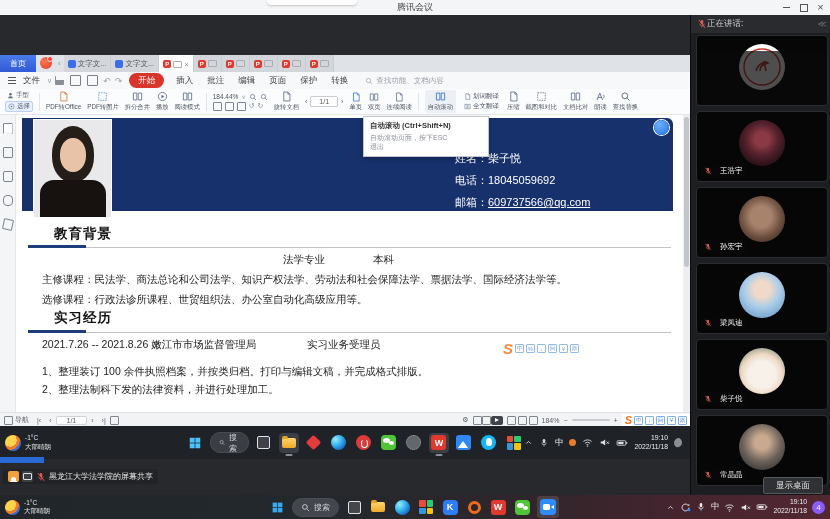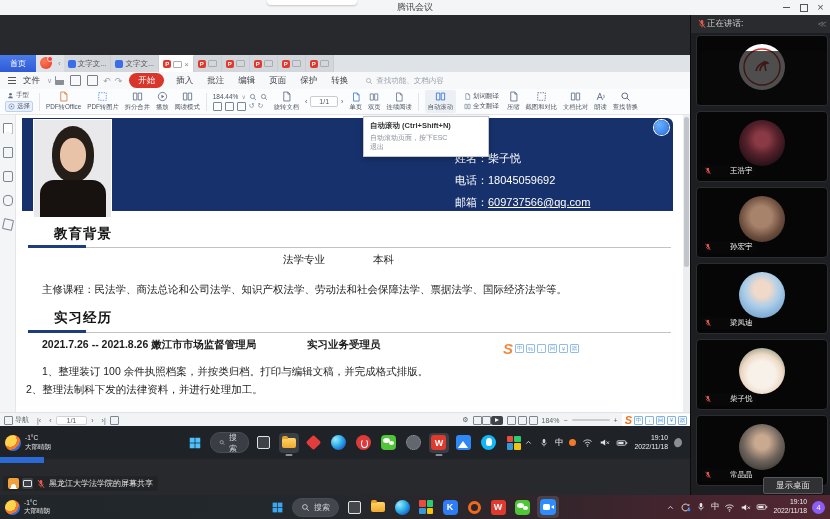--- a/index.html
+++ b/index.html
@@ -78,21 +78,21 @@
   .idphoto .face{position:absolute;left:26px;top:18px;width:26px;height:34px;border-radius:48%;background:#e8c3a8;}
   .idphoto .body{position:absolute;left:6px;top:60px;width:66px;height:40px;border-radius:14px 14px 0 0;background:#17120f;}
   .contact{position:absolute;left:439px;top:32px;color:#fff;font-size:11px;line-height:22px;}
   .contact .em{text-decoration:underline;}
   .assist{position:absolute;right:14px;top:5px;width:15px;height:15px;border-radius:50%;background:radial-gradient(circle at 35% 30%,#6db2ff,#2270e0);box-shadow:0 0 0 1px #fff;}
 
   .h1{position:absolute;left:38px;font-size:13.5px;font-weight:600;color:#141414;letter-spacing:1px;}
   .hline-b{position:absolute;left:12px;height:3px;background:#1e3d7d;width:58px;}
   .hline-g{position:absolute;left:12px;right:12px;height:1px;background:#c3c3c3;}
   .body-t{position:absolute;font-size:10.5px;color:#1c1c1c;white-space:nowrap;}
-  .bold{font-weight:bold;}
+  .bold{font-weight:normal;}
 
   .swm{position:absolute;left:487px;top:226px;display:flex;align-items:center;gap:2px;opacity:.85;}
   .s-logo{font-size:15px;font-weight:bold;color:#f0741f;font-style:italic;line-height:1;}
   .s-mini{width:7px;height:7px;border:1px solid #7fb2e8;border-radius:1px;color:#4a90d9;font-size:5.5px;display:flex;align-items:center;justify-content:center;}
 
   .statusbar{position:absolute;left:0;top:357px;width:690px;height:14px;background:#f2f3f5;border-top:1px solid #e0e2e5;display:flex;align-items:center;font-size:7px;color:#5b6168;}
   .statusbar .grow{flex:1;}
   .sb-i{padding:0 4px;display:flex;align-items:center;gap:2px;}
   .sb-box{border:1px solid #cfd2d6;background:#fff;padding:0 10px;border-radius:2px;}
   .sb-play{width:12px;height:9px;background:#3f434a;border-radius:2px;position:relative;}
@@ -135,41 +135,41 @@
   .meetic{width:16px;height:16px;border-radius:4px;background:#2d8cff;position:relative;}
   .meetic::before{content:"";position:absolute;left:3px;top:5px;width:7px;height:6px;background:#fff;border-radius:1.5px;}
   .meetic::after{content:"";position:absolute;right:2px;top:5.5px;border-top:2.5px solid transparent;border-bottom:2.5px solid transparent;border-right:3.5px solid #fff;}
   .tray{display:flex;align-items:center;gap:6px;margin-left:auto;padding-right:6px;color:#dfe3e8;}
   .tray .ime{font-size:8.5px;color:#eee;}
   .clock{font-size:6.8px;line-height:1.3;text-align:right;color:#eee;white-space:nowrap;}
   .odot{width:7px;height:7px;border-radius:50%;background:#f07a2a;}
   .moon{width:10px;height:10px;border-radius:50%;background:#8a8f96;clip-path:circle(50% at 30% 50%);}
 
   .bluebar{position:absolute;left:0;top:442px;width:44px;height:6px;background:#2a6ad4;}
-  .banner{position:absolute;left:3px;top:454px;height:15px;background:#222326;border-radius:2px;display:flex;align-items:center;gap:3px;padding:0 5px;color:#e8e8e8;font-size:8px;white-space:nowrap;z-index:5;margin-top:7px;}
+  .banner{position:absolute;left:3px;top:454px;height:15px;background:#222326;border-radius:2px;display:flex;align-items:center;gap:3px;padding:0 5px;color:#e8e8e8;font-size:8px;white-space:nowrap;z-index:5;}
   .pbadge{width:11px;height:11px;border-radius:2px;background:#f0a03c;display:flex;align-items:end;justify-content:center;overflow:hidden;}
   .pbadge::before{content:"";width:5px;height:5px;border-radius:50%;background:#fff;box-shadow:0 5px 0 2px #fff;}
   .scrbadge{width:11px;height:11px;border-radius:2px;background:#3c3f44;display:flex;align-items:center;justify-content:center;}
   .scrbadge::before{content:"";width:7px;height:5px;border:1px solid #dfe3e8;border-radius:1px;}
 
   
   .sidebar{position:absolute;left:690px;top:15px;width:140px;height:480px;background:#1d1e21;border-left:1px solid #0c0c0d;}
   .sb-head{position:absolute;left:0;top:0;width:140px;height:18px;background:#2a2b2e;display:flex;align-items:center;padding:0 6px;box-sizing:border-box;}
   .sb-head .t{font-size:8.5px;color:#cfcfcf;flex:1;}
   .sb-head .chv{color:#6a6a6a;font-size:9px;letter-spacing:-2px;}
   .tiles{position:absolute;left:5px;top:20px;width:130px;}
   .tile{position:relative;width:130px;height:69px;margin-bottom:5px;background:#060607;border:1px solid #2c2d30;border-radius:4px;overflow:hidden;}
   .avatar{position:absolute;left:50%;top:8px;transform:translateX(-50%);width:46px;height:46px;border-radius:50%;}
   .av1{background:radial-gradient(circle at 50% 42%,#8a3a44 0 20%,#55212c 45%,#241016 78%);}
   .av2{background:radial-gradient(circle at 50% 38%,#f0d9c8 0 22%,#aacdea 48%,#7da8d0 78%);}
   .av3{background:radial-gradient(circle at 48% 45%,#a8836c 0 30%,#6b4d3d 60%,#41302a 85%);}
   .av4{background:radial-gradient(circle at 50% 58%,#f7f1ea 0 38%,#eed9c4 58%,#9aa08e 80%,#5c6456 95%);}
   .av5{background:radial-gradient(circle at 50% 40%,#c9a98f 0 20%,#70655d 52%,#3c3936 82%);}
   .seal{position:absolute;left:50%;top:7px;transform:translateX(-50%);}
-  .tlabel{position:absolute;left:4px;bottom:4px;display:flex;align-items:center;gap:18px;background:rgba(10,10,10,.72);border-radius:2px;padding:1px 3px;color:#f0f0f0;font-size:7.5px;white-space:nowrap;max-width:120px;overflow:hidden;}
+  .tlabel{position:absolute;left:4px;bottom:4px;display:flex;align-items:center;gap:8px;background:rgba(10,10,10,.72);border-radius:2px;padding:1px 3px;color:#f0f0f0;font-size:7.5px;white-space:nowrap;max-width:120px;overflow:hidden;}
   .tlabel.share{font-size:6.8px;}
   .desktoptip{position:absolute;left:72px;top:462px;width:58px;height:15px;background:#303134;border:1px solid #55585c;border-radius:2px;color:#e4e4e4;font-size:8.5px;display:flex;align-items:center;justify-content:center;box-shadow:0 1px 3px rgba(0,0,0,.5);}
 
   
   .taskbar{position:absolute;left:0;top:495px;width:830px;height:24px;
     background:linear-gradient(90deg,#20262a 0%,#23282c 38%,#2e262b 62%,#45242e 82%,#522732 100%);
     display:flex;align-items:center;z-index:10;}
   .tb-center{position:absolute;left:268px;display:flex;align-items:center;gap:6px;}
   .tb-tray{position:absolute;right:5px;display:flex;align-items:center;gap:5px;color:#e8e8e8;}
   .badge4{width:13px;height:13px;border-radius:50%;background:#8b5cf6;color:#fff;font-size:7.5px;display:flex;align-items:center;justify-content:center;}
@@ -505,40 +505,41 @@
             <div>姓名：柴子悦</div>
             <div>电话：18045059692</div>
             <div><span>邮箱：</span><span class="em">609737566@qq.com</span></div>
           </div>
 
           <div class="h1" style="top:110px">教育背景</div>
           <div class="hline-g" style="top:132px"></div>
           <div class="hline-b" style="top:130px"></div>
           <div class="body-t" style="left:267px;top:138px">法学专业</div>
           <div class="body-t" style="left:357px;top:138px">本科</div>
-          <div class="body-t" style="left:26px;top:168px">主修课程：民法学、商法总论和公司法学、知识产权法学、劳动法和社会保障法学、票据法学、国际经济法学等。</div>
+          <div class="body-t" style="left:26px;top:158px">主修课程：民法学、商法总论和公司法学、知识产权法学、劳动法和社会保障法学、票据法学、国际经济法学等。</div>
+          <div class="body-t" style="left:26px;top:178px">选修课程：行政法诊所课程、世贸组织法、办公室自动化高级应用等。</div>
 
           <div class="h1" style="top:194px">实习经历</div>
           <div class="hline-g" style="top:217px"></div>
           <div class="hline-b" style="top:215px"></div>
           <div class="body-t bold" style="left:26px;top:223px">2021.7.26 -- 2021.8.26 嫩江市市场监督管理局</div>
           <div class="body-t bold" style="left:291px;top:223px">实习业务受理员</div>
 
           <div class="swm">
             <span class="s-logo">S</span>
             <span class="s-mini">中</span>
             <span class="s-mini">%</span>
             <span class="s-mini">↓</span>
             <span class="s-mini">回</span>
             <span class="s-mini">¥</span>
             <span class="s-mini">器</span>
           </div>
 
           <div class="body-t" style="left:26px;top:250px">1、整理装订 100 余件执照档案，并按类归档。打印与编辑文稿，并完成格式排版。</div>
-          <div class="body-t" style="left:10px;top:268px">2、整理法制科下发的法律资料，并进行处理加工。</div>
+          <div class="body-t" style="left:26px;top:268px">2、整理法制科下发的法律资料，并进行处理加工。</div>
         </div>
         <div class="vscroll">
             <div class="thumb"></div>
           </div>
       </div>
 
       <div class="statusbar">
         <span class="sb-i">
           <span class="fitbox"></span>
           <span>导航</span>

